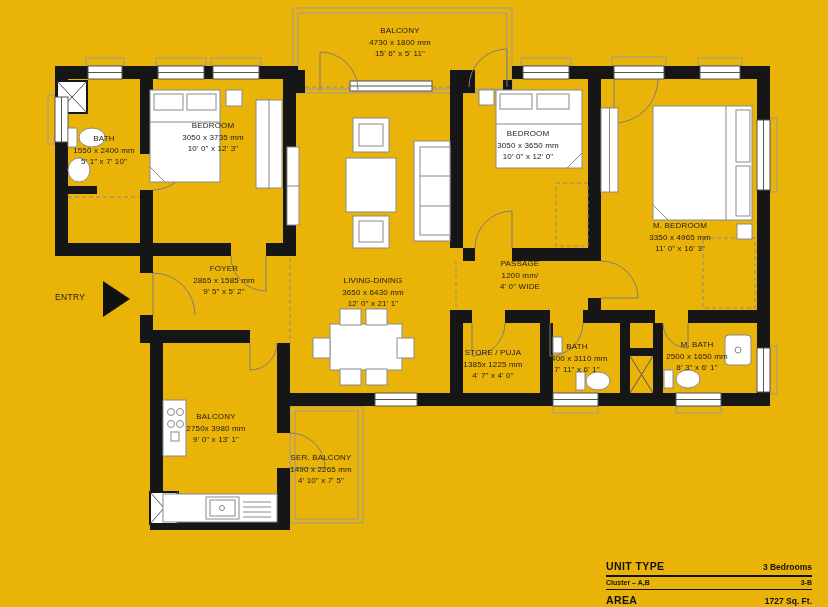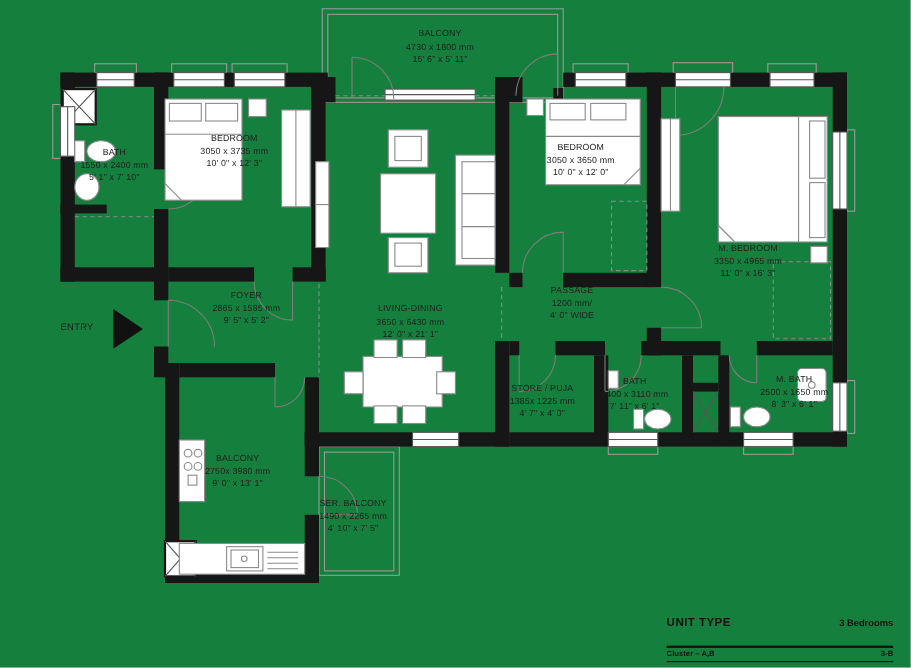--- a/index.html
+++ b/index.html
@@ -1,26 +1,26 @@
 <!DOCTYPE html>
 <html><head>
 <meta charset="utf-8">
 <style>
   html,body{margin:0;padding:0;background:#ffffff;}
-  #stage{position:relative;width:828px;height:607px;background:#15803d;overflow:hidden;
+  #stage{position:relative;width:828px;height:607px;background:#eab308;overflow:hidden;
          font-family:"Liberation Sans",sans-serif;}
   #plan-svg{position:absolute;left:0;top:0;}
   .room-label{position:absolute;transform:translateX(-50%);text-align:center;color:#1c1c1c;
               font:400 8px/11.5px "Liberation Sans",sans-serif;letter-spacing:.15px;white-space:nowrap;}
   .room-label span{display:block;}
   #entry-label{position:absolute;left:55px;top:292px;color:#1c1c1c;
                font:400 8.5px "Liberation Sans",sans-serif;letter-spacing:.3px;}
   #legend{position:absolute;left:606px;top:560px;width:206px;color:#111;}
   .lg-row{display:flex;justify-content:space-between;align-items:baseline;}
-  .lg-row1{border-bottom:2px solid #111;padding-bottom:15px;}
+  .lg-row1{border-bottom:2px solid #111;padding-bottom:3px;}
   .lg-row2{border-bottom:1.5px solid #111;padding:2px 0 3px 0;}
   .lg-row3{padding-top:4px;}
   .lg-big{font:700 10.5px "Liberation Sans",sans-serif;letter-spacing:.4px;}
   .lg-val{font:700 8.5px "Liberation Sans",sans-serif;text-align:center;}
   .lg-small{font:700 7px "Liberation Sans",sans-serif;}
 </style>
 </head>
 <body>
 
 <div id="stage">
@@ -389,21 +389,21 @@
 <div class="room-label" style="left:493px;top:347px">
   <span>STORE / PUJA</span>
   <span>1385x 1225 mm</span>
   <span>4' 7" x 4' 0"</span>
 </div>
 <div class="room-label" style="left:577px;top:341px">
   <span>BATH</span>
   <span>2400 x 3110 mm</span>
   <span>7' 11" x 6' 1"</span>
 </div>
-<div class="room-label" style="left:722px;top:339px">
+<div class="room-label" style="left:697px;top:339px">
   <span>M. BATH</span>
   <span>2500 x 1650 mm</span>
   <span>8' 3" x 6' 1"</span>
 </div>
 <div class="room-label" style="left:216px;top:411px">
   <span>BALCONY</span>
   <span>2750x 3980 mm</span>
   <span>9' 0" x 13' 1"</span>
 </div>
 <div class="room-label" style="left:321px;top:452px">
@@ -416,15 +416,19 @@
 
 <div id="legend">
   <div class="lg-row lg-row1">
     <span class="lg-big">UNIT TYPE</span>
     <span class="lg-val">3 Bedrooms</span>
   </div>
   <div class="lg-row lg-row2">
     <span class="lg-small">Cluster – A,B</span>
     <span class="lg-small">3-B</span>
   </div>
+  <div class="lg-row lg-row3">
+    <span class="lg-big">AREA</span>
+    <span class="lg-val">1727 Sq. Ft.</span>
+  </div>
 </div>
 
 </div>
 
 </body></html>

